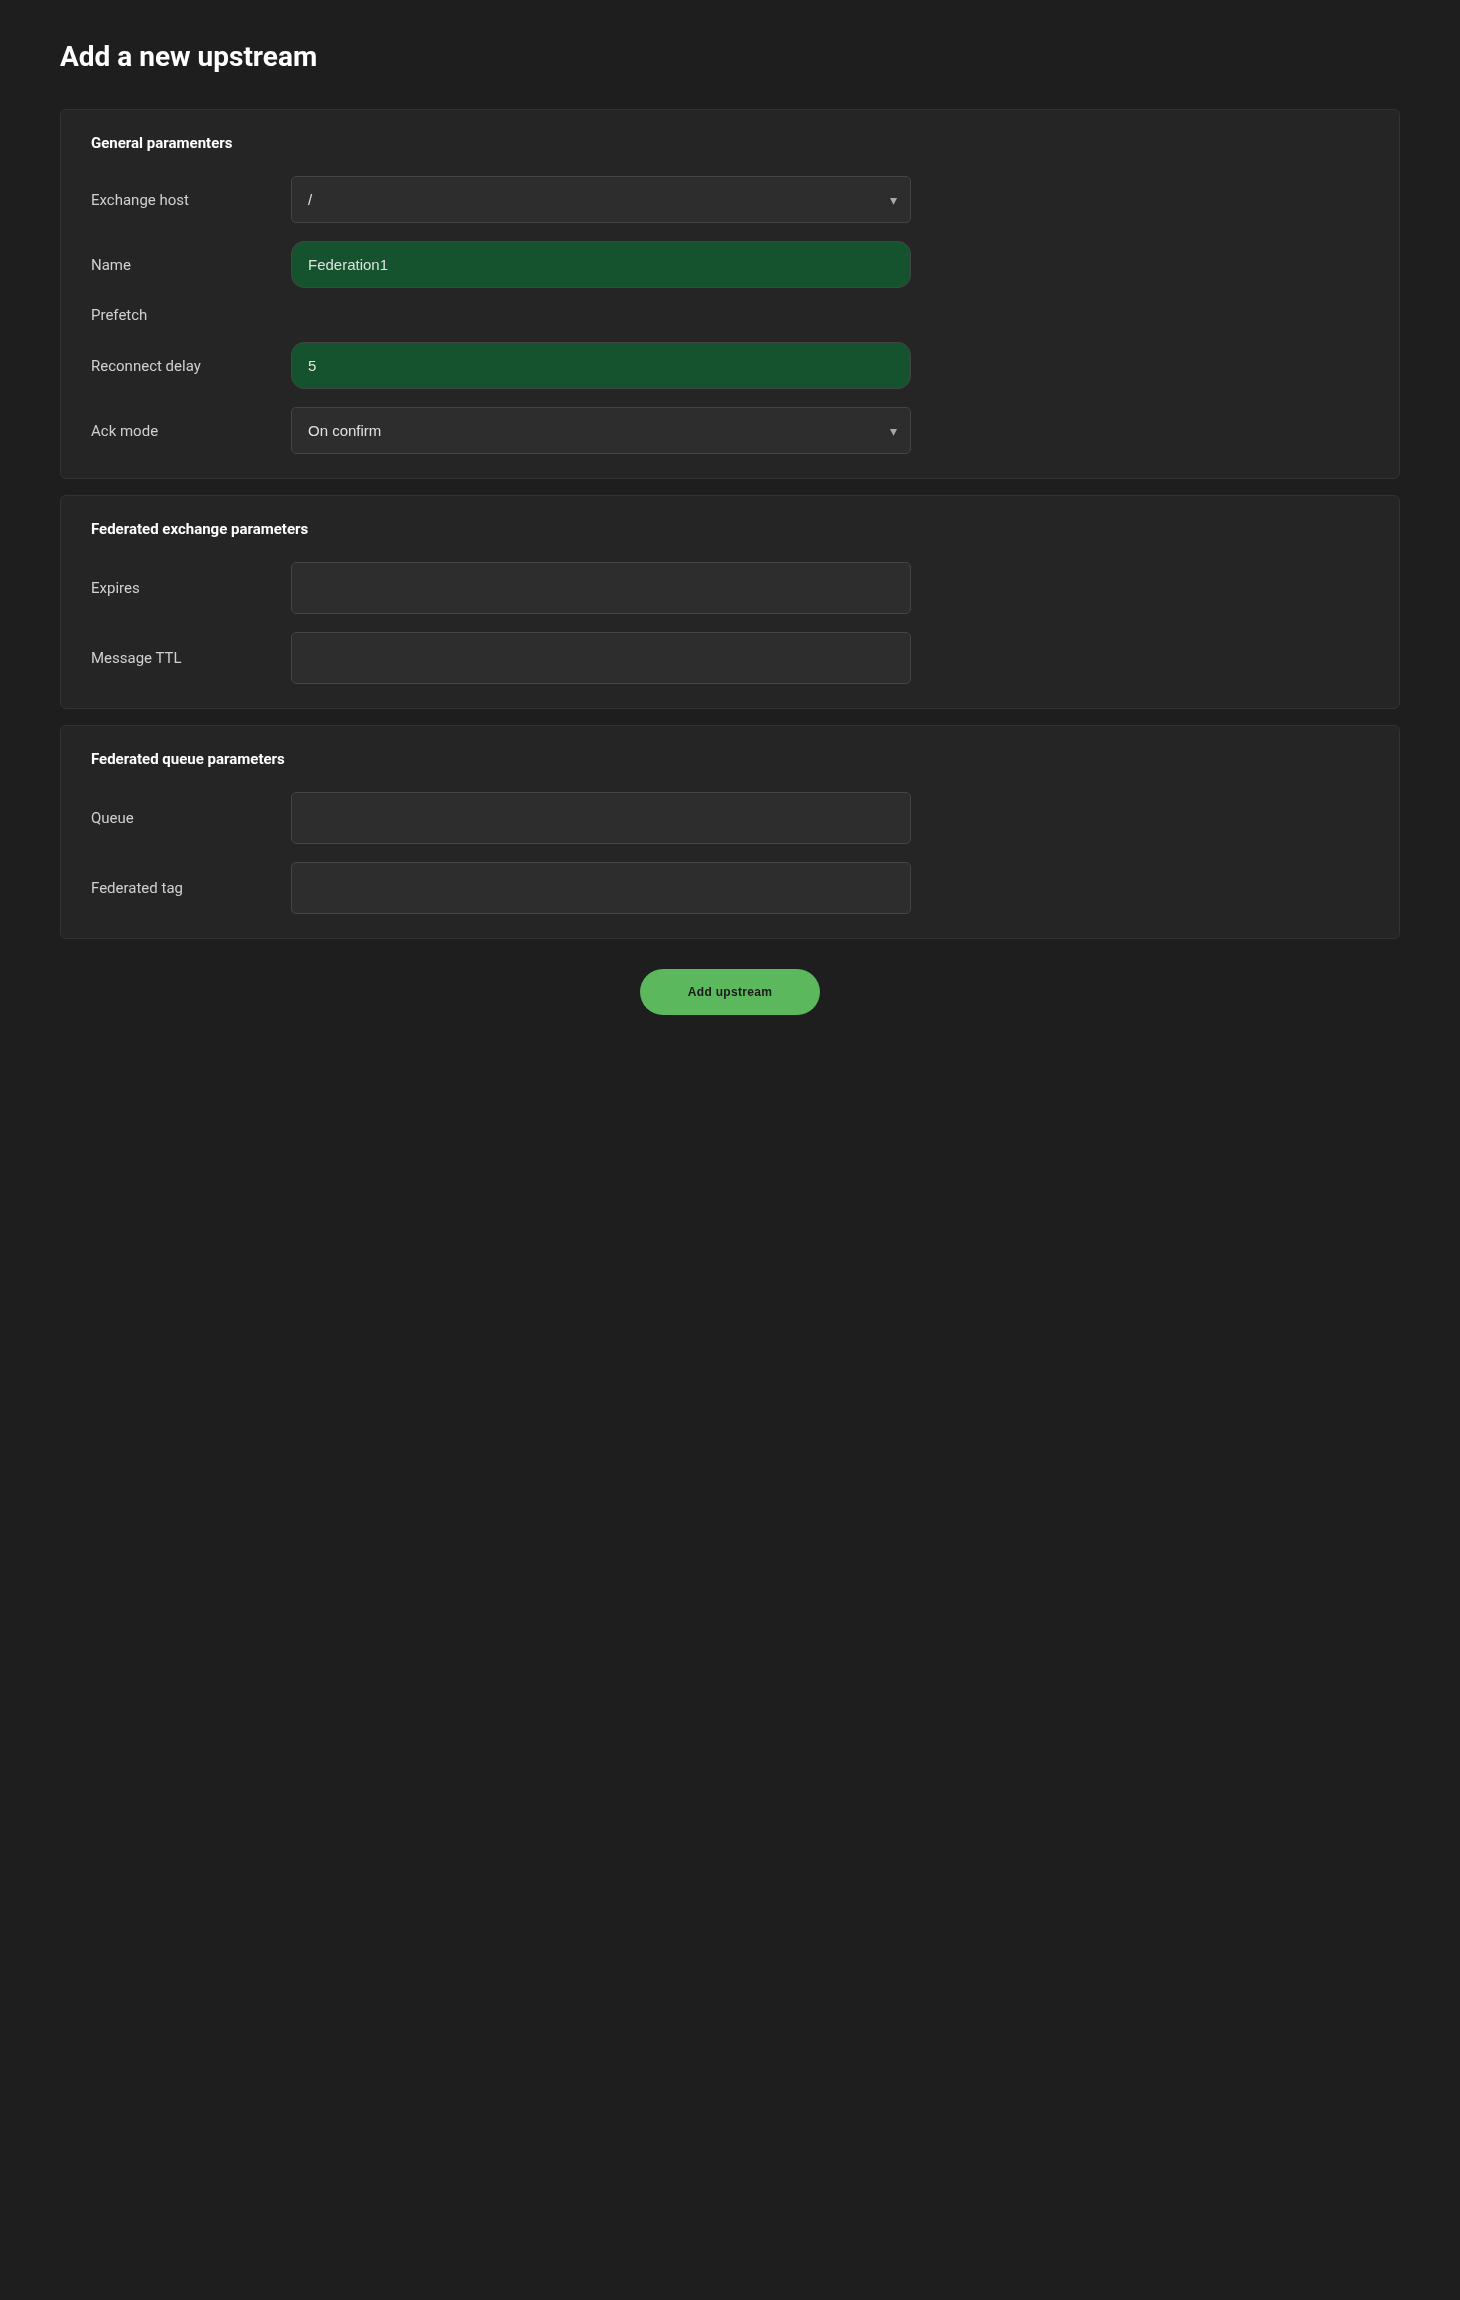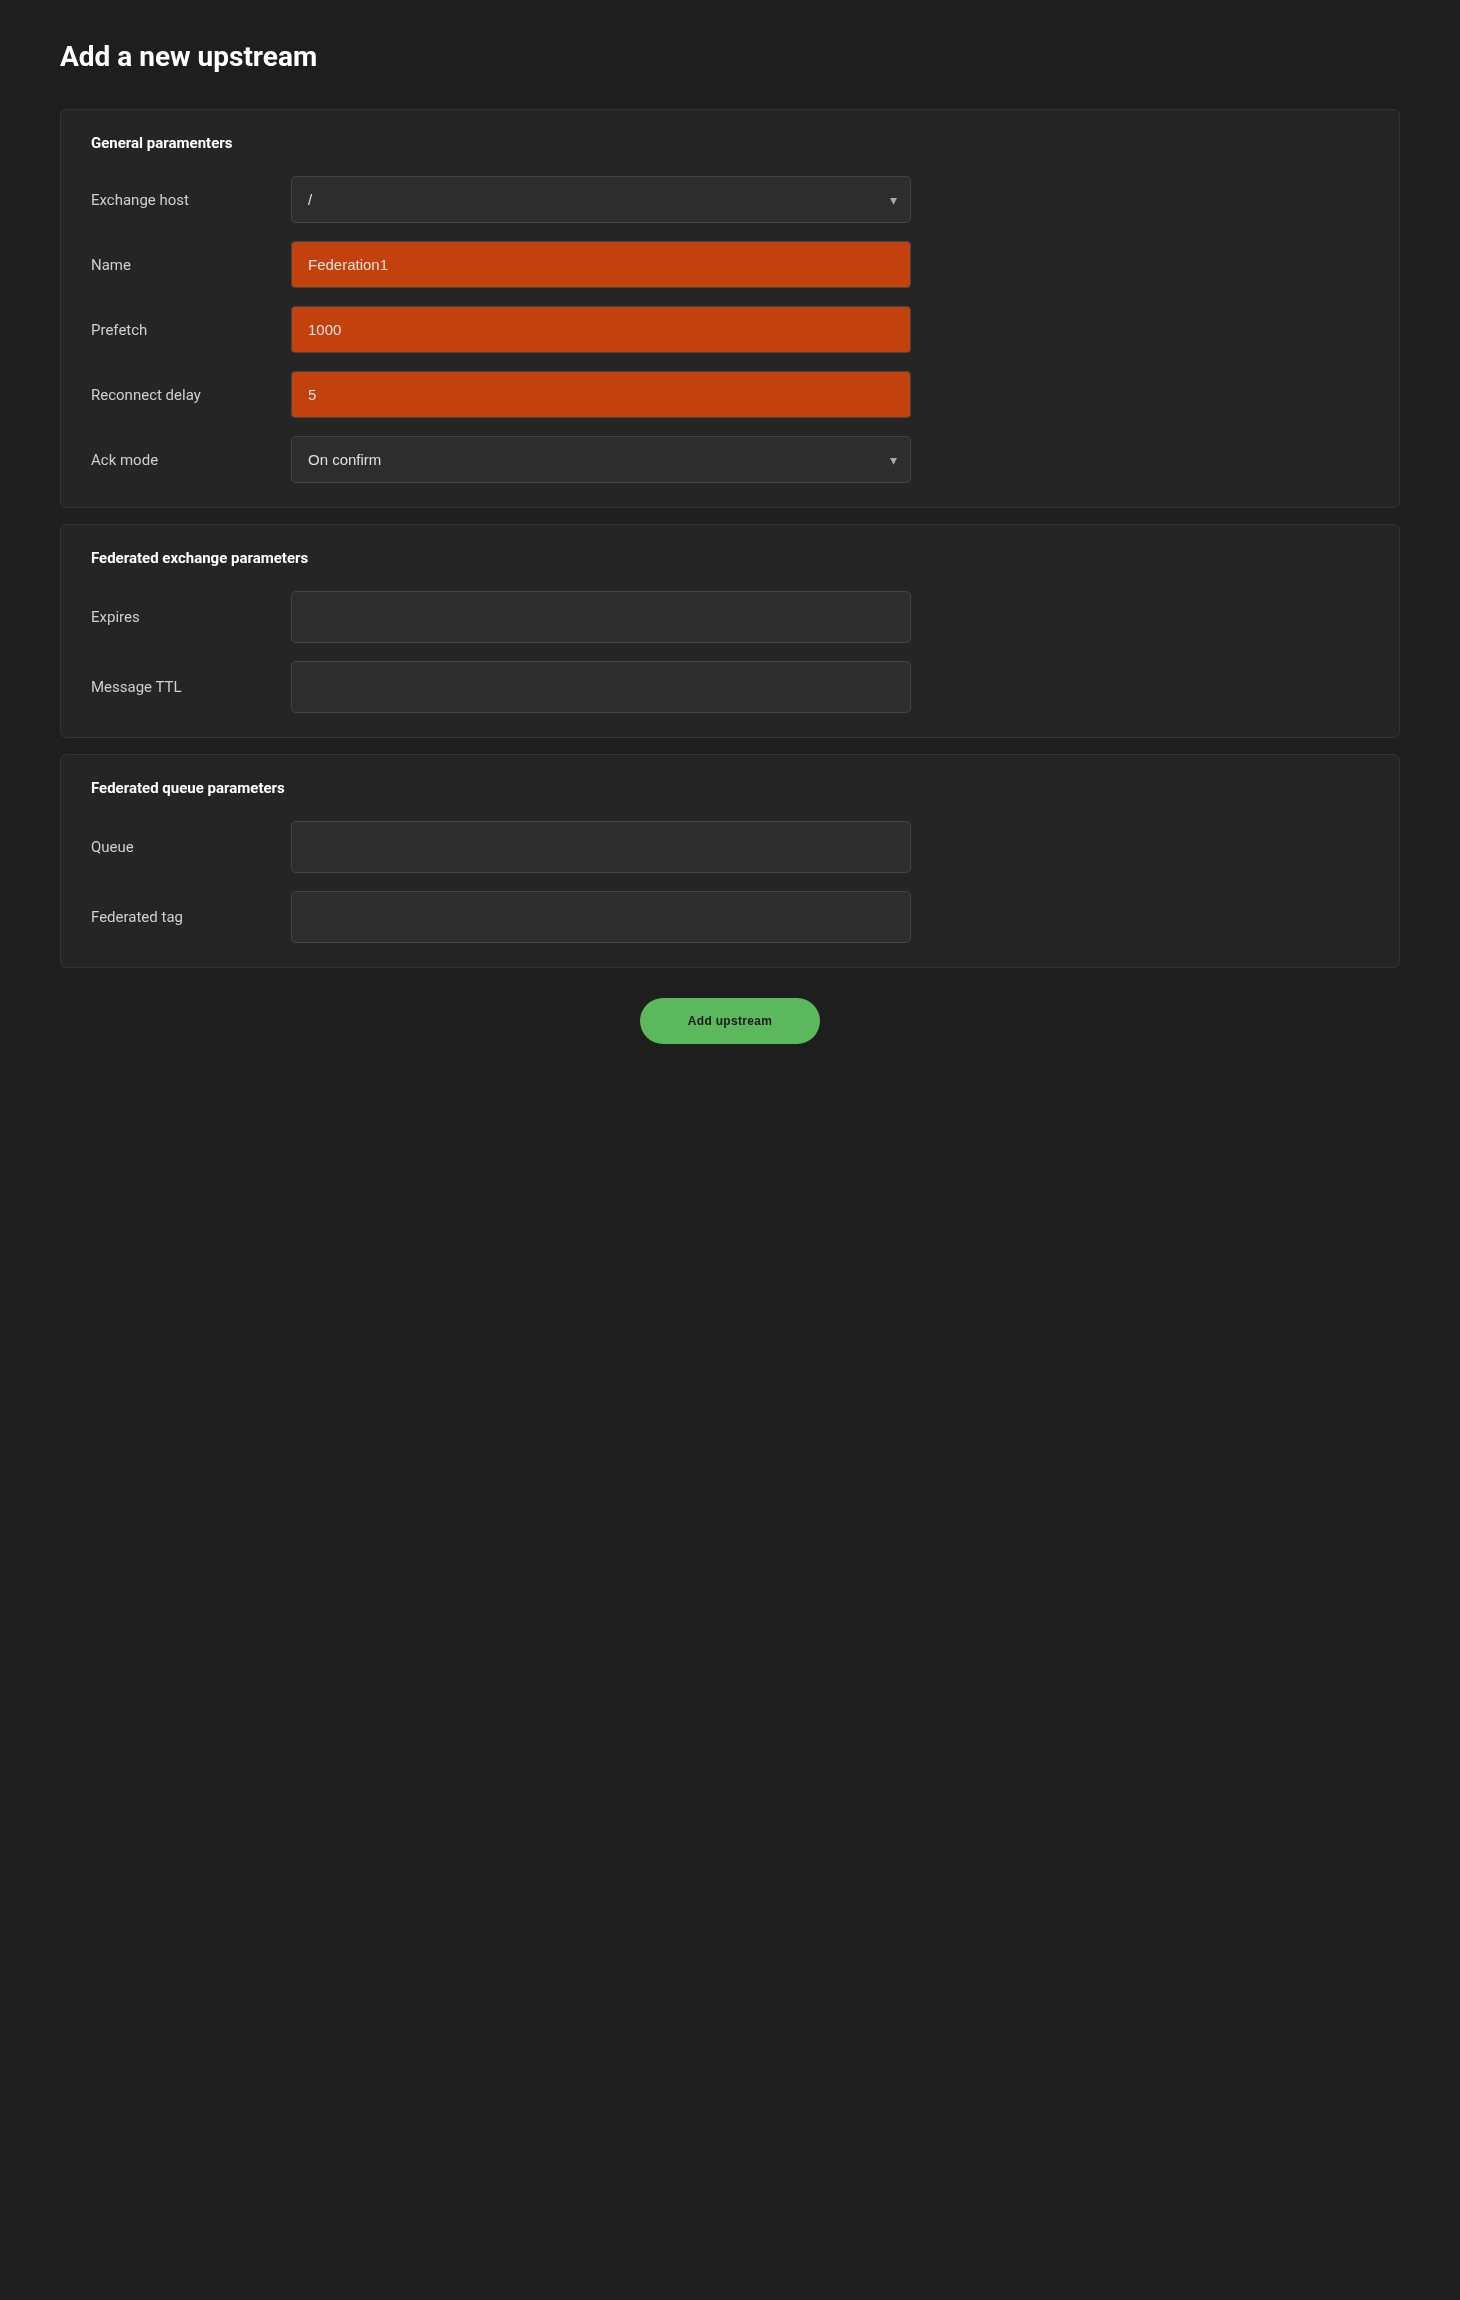--- a/index.html
+++ b/index.html
@@ -53,23 +53,23 @@
     .form-label {
       width: 200px;
       min-width: 200px;
       color: #d0d0d0;
       font-size: 15px;
     }
 
     .form-control {
       flex: 1;
       max-width: 620px;
-      background-color: #c2410c;
+      background-color: #14532d;
       border: 1px solid #444;
-      border-radius: 4px;
+      border-radius: 13px;
       color: #e0e0e0;
       font-size: 15px;
       padding: 14px 16px;
       outline: none;
     }
 
     .form-select-wrapper {
       flex: 1;
       max-width: 620px;
       position: relative;
@@ -151,21 +151,20 @@
   </div>
 
   <div class="form-row">
     <label class="form-label">Name</label>
     <input type="text" class="form-control" value="Federation1" style="">
   </div>
 
 
   <div class="form-row">
     <label class="form-label">Prefetch</label>
-    <input type="text" class="form-control" value="1000" style="">
   </div>
 
   <div class="form-row">
     <label class="form-label">Reconnect delay</label>
     <input type="text" class="form-control" value="5" style="">
   </div>
 
   <div class="form-row">
     <label class="form-label">Ack mode</label>
     <div class="form-select-wrapper">

